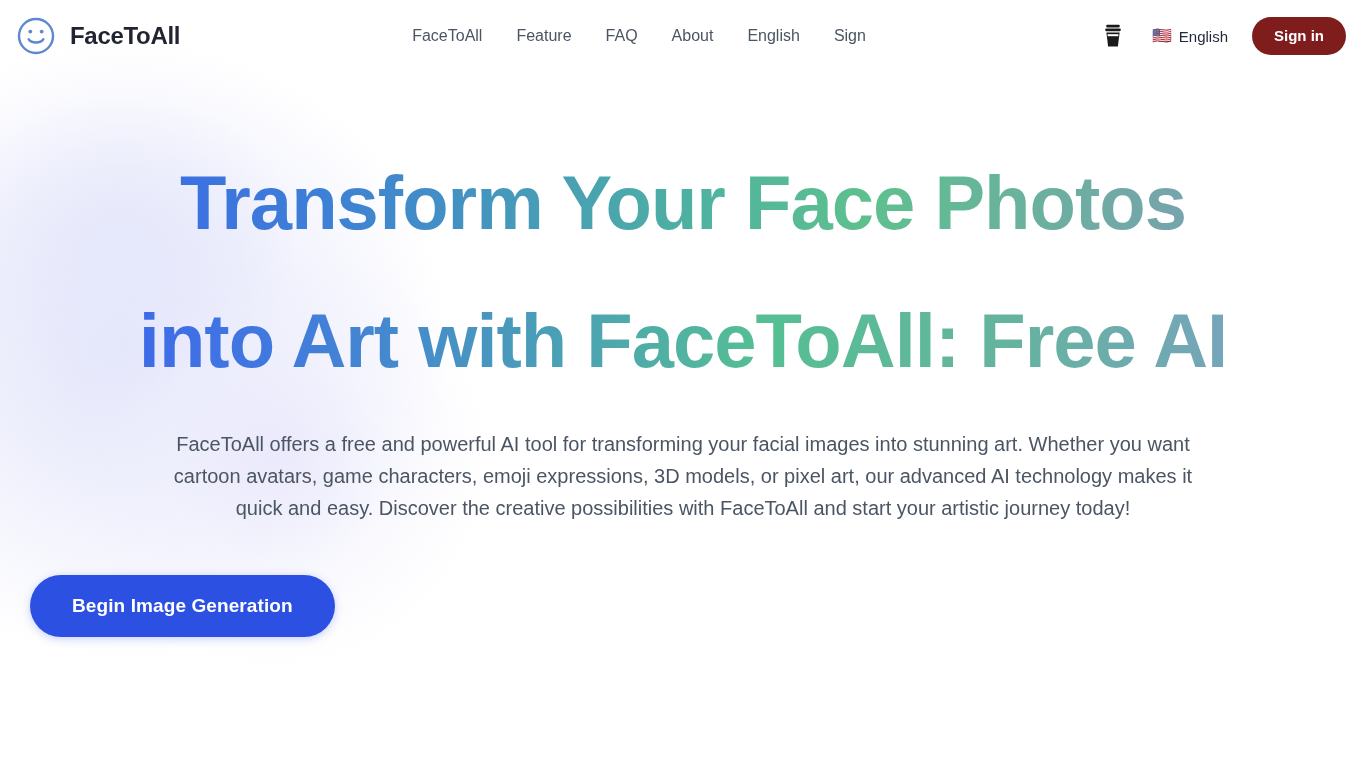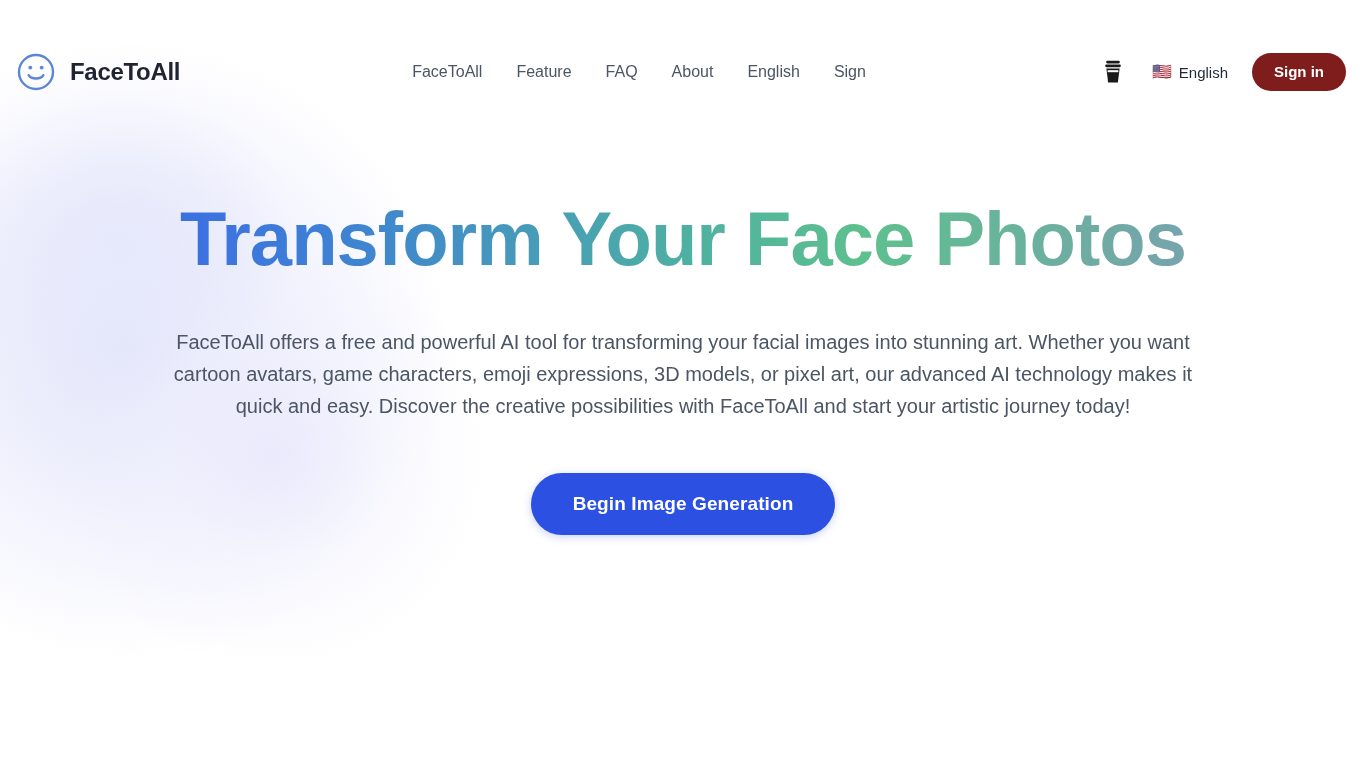--- a/index.html
+++ b/index.html
@@ -65,21 +65,20 @@
   
   .header {
     position: relative;
     z-index: 5;
     height: 72px;
     width: 100%;
     display: flex;
     align-items: center;
     padding: 0 20px 0 16px;
     background: transparent;
-    margin-top: 36px;
   }
 
   .brand {
     display: flex;
     align-items: center;
     gap: 14px;
     flex: 0 0 auto;
     cursor: pointer;
     text-decoration: none;
   }
@@ -209,21 +208,21 @@
     margin: 42px auto 0 auto;
     font-size: 20px;
     line-height: 32px;
     color: #4b5563;
     font-weight: 400;
   }
 
   .hero-cta-wrap {
     margin-top: 51px;
     display: flex;
-    justify-content: center;
+    justify-content: flex-start;
   }
 
   .cta-btn {
     background: #2b50e2;
     color: #ffffff;
     font-size: 19px;
     font-weight: 700;
     border: none;
     border-radius: 999px;
     padding: 20px 42px;
@@ -281,20 +280,21 @@
       </button>
 
       <button class="signin-btn">Sign in</button>
     </div>
   </header>
 
   <main class="hero">
 
     <h1 class="hero-title">
       <span class="hero-line l1">Transform Your Face Photos</span>
+      <span class="hero-line l2">into Art with FaceToAll: Free AI</span>
     </h1>
 
     <p class="hero-sub">FaceToAll offers a free and powerful AI tool for transforming your facial images into stunning art. Whether you want cartoon avatars, game characters, emoji expressions, 3D models, or pixel art, our advanced AI technology makes it quick and easy. Discover the creative possibilities with FaceToAll and start your artistic journey today!</p>
 
     <div class="hero-cta-wrap">
       <button class="cta-btn">Begin Image Generation</button>
     </div>
 
   </main>
 

